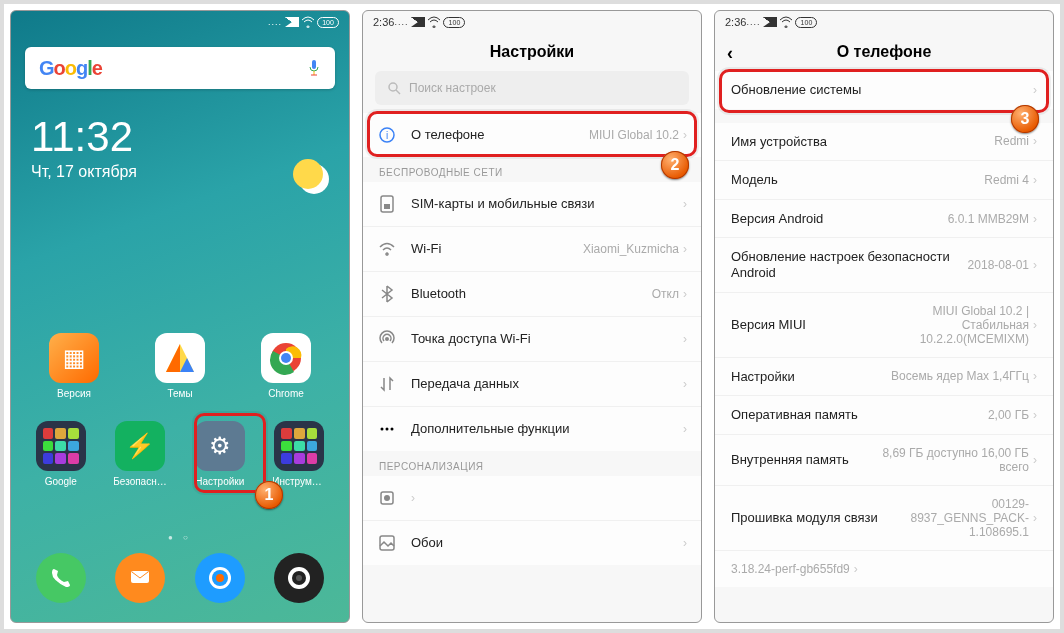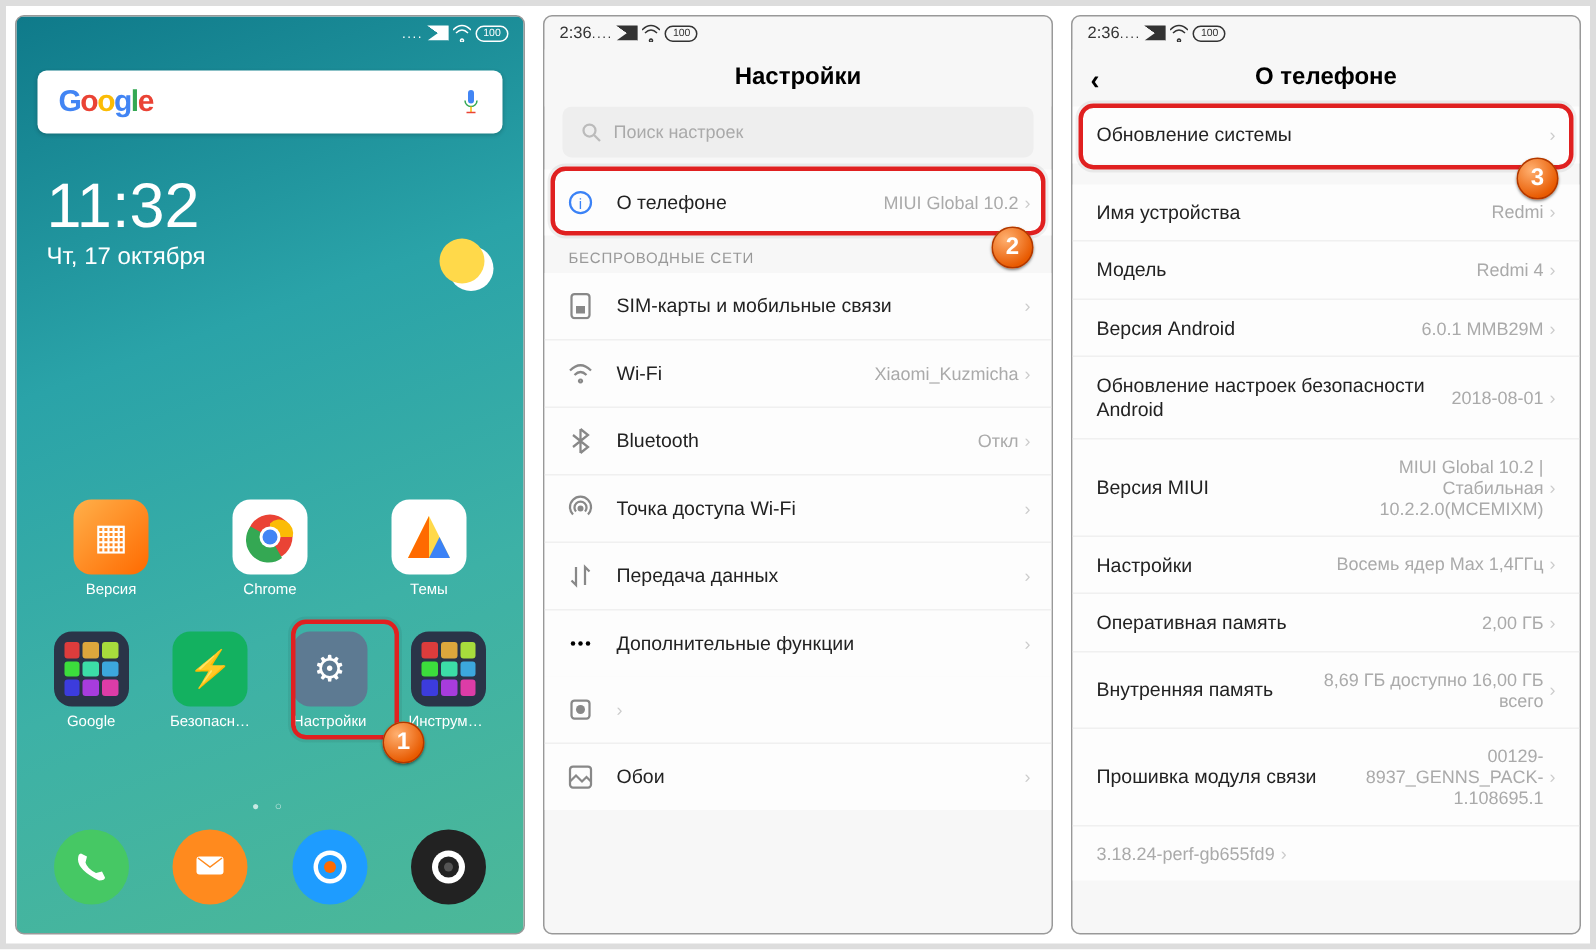--- a/index.html
+++ b/index.html
@@ -93,39 +93,39 @@
         <div class="sun"></div>
       </div>
 
     <div class="iconrow r1" id="p1r1">
         <div class="appicon">
           <div class="ic" style="background: linear-gradient(135deg, rgb(255, 176, 74), rgb(255, 106, 0));">▦</div>
           <div class="lbl">Версия</div>
         </div>
         <div class="appicon">
           <div class="ic" style="background: rgb(255, 255, 255);">
+            <svg width="36" height="36" viewBox="0 0 36 36">
+              <path d="M4 32 L18 4 L32 32 Z" fill="#ffd94a"></path>
+              <path d="M4 32 L18 4 L18 32 Z" fill="#ff6a00"></path>
+              <path d="M18 32 L32 32 L25 18 Z" fill="#3b82f6"></path>
+            </svg>
+          </div>
+          <div class="lbl">Темы</div>
+        </div>
+        <div class="appicon">
+          <div class="ic" style="background: rgb(255, 255, 255);">
             <svg width="38" height="38" viewBox="0 0 38 38">
               <circle cx="19" cy="19" r="15" fill="#EA4335"></circle>
               <path d="M19 10 A9 9 0 0 1 34 19 L19 19 Z" fill="#FBBC05"></path>
               <path d="M19 19 L27 33 A15 15 0 0 1 6 12 Z" fill="#34A853"></path>
               <circle cx="19" cy="19" r="7" fill="#fff"></circle>
               <circle cx="19" cy="19" r="5" fill="#4285F4"></circle>
             </svg>
           </div>
           <div class="lbl">Chrome</div>
-        </div>
-        <div class="appicon">
-          <div class="ic" style="background: rgb(255, 255, 255);">
-            <svg width="36" height="36" viewBox="0 0 36 36">
-              <path d="M4 32 L18 4 L32 32 Z" fill="#ffd94a"></path>
-              <path d="M4 32 L18 4 L18 32 Z" fill="#ff6a00"></path>
-              <path d="M18 32 L32 32 L25 18 Z" fill="#3b82f6"></path>
-            </svg>
-          </div>
-          <div class="lbl">Темы</div>
         </div>
       </div>
     <div class="iconrow r2" id="p1r2">
         <div class="appicon">
           <div class="ic" style="background: rgb(42, 52, 72);">
             <div style="display:grid;grid-template-columns:repeat(3,1fr);gap:2px;width:36px;height:36px">
               <div style="background:hsl(0,70%,55%);border-radius:2px"></div>
               <div style="background:hsl(40,70%,55%);border-radius:2px"></div>
               <div style="background:hsl(80,70%,55%);border-radius:2px"></div>
               <div style="background:hsl(120,70%,55%);border-radius:2px"></div>
@@ -303,20 +303,21 @@
             <svg width="18" height="18" viewBox="0 0 18 18" stroke-width="1.5">
               <circle cx="4" cy="9" r="1.5"></circle>
               <circle cx="9" cy="9" r="1.5"></circle>
               <circle cx="14" cy="9" r="1.5"></circle>
             </svg>
           </span>
           <span class="rlabel">Дополнительные функции</span>
           <span class="chev">›</span>
         </div>
       </div>
+    <div class="section">ПЕРСОНАЛИЗАЦИЯ</div>
     <div id="p2personal">
         <div class="row">
           <span class="ricon">
             <svg width="18" height="18" viewBox="0 0 18 18" stroke-width="1.5">
               <rect x="3" y="3" width="12" height="12" rx="2" fill="none" stroke="currentColor"></rect>
               <circle cx="9" cy="9" r="3" fill="currentColor"></circle>
             </svg>
           </span>
           <span class="chev">›</span>
         </div>

